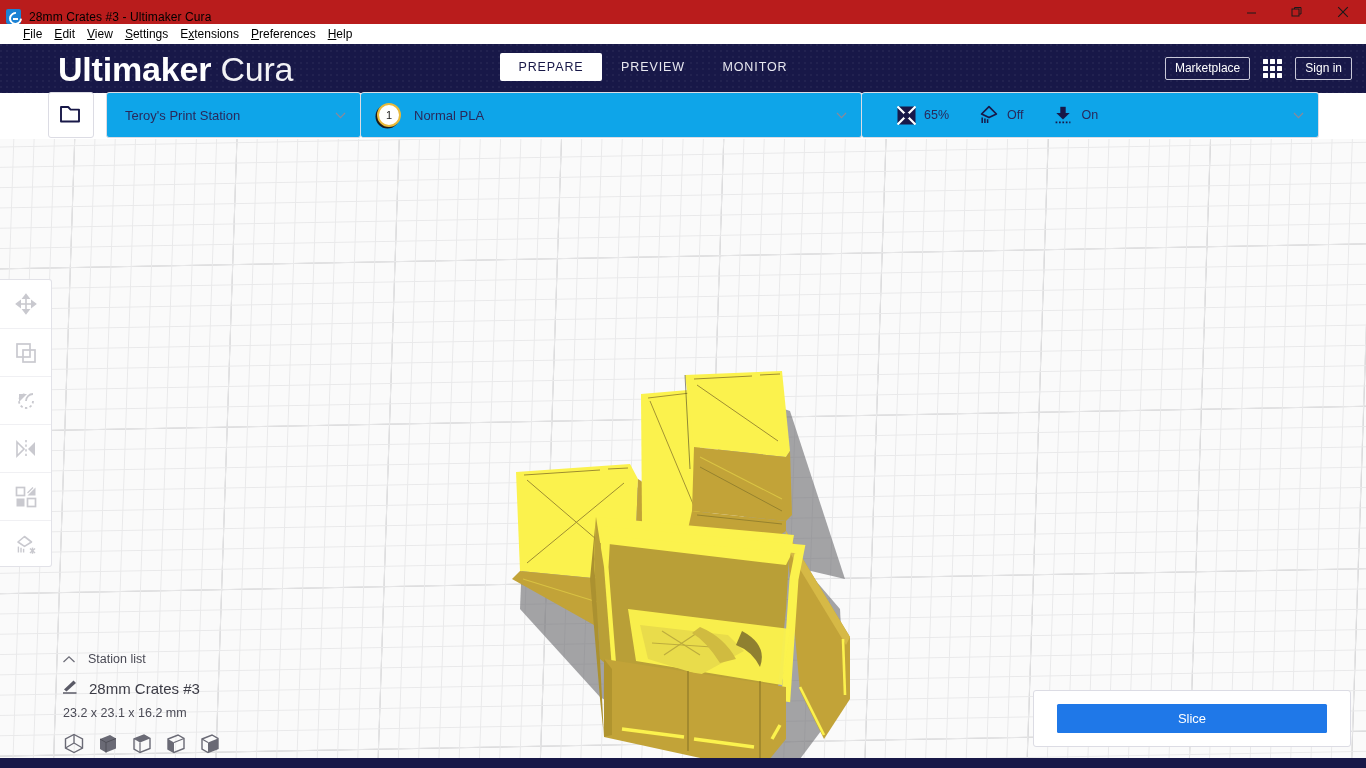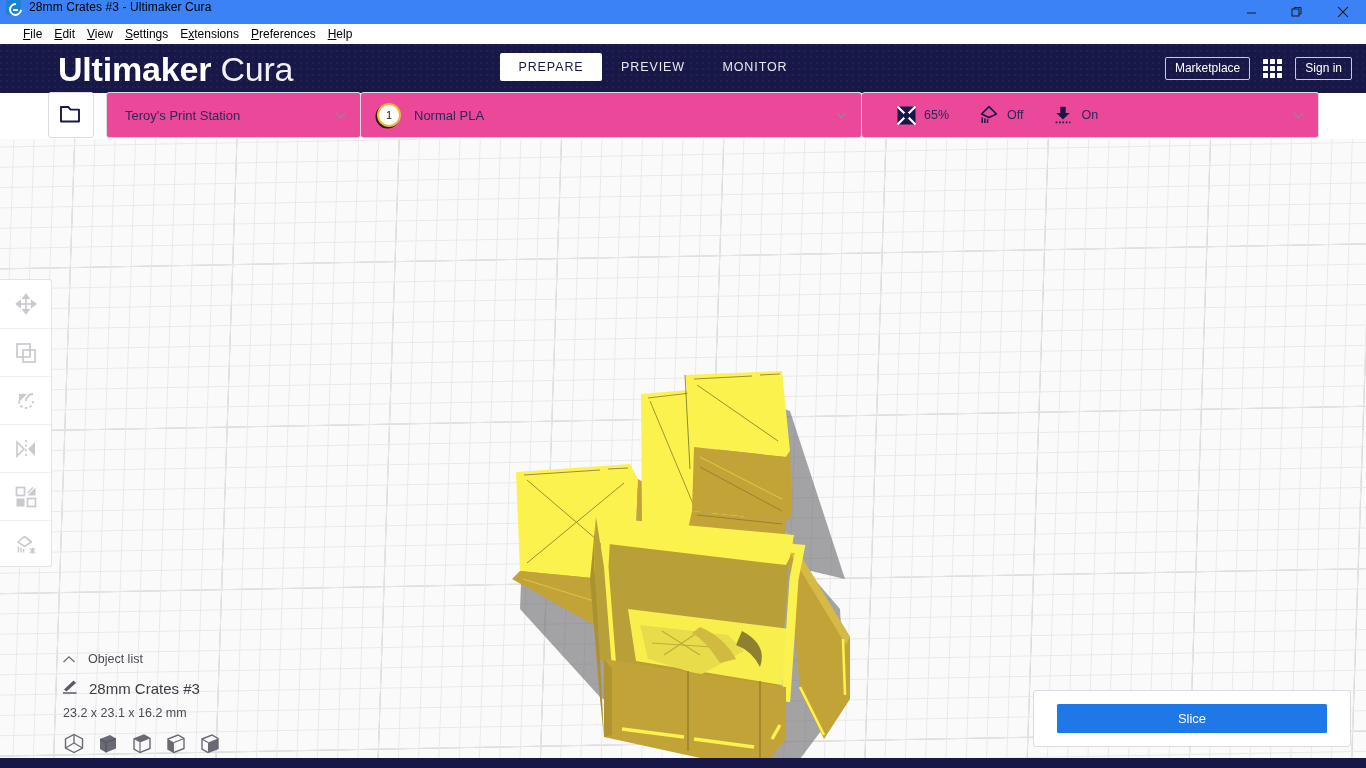--- a/index.html
+++ b/index.html
@@ -7,21 +7,21 @@
   html,body{ width:1366px; height:768px; overflow:hidden; }
   body{
     font-family:"Liberation Sans", sans-serif;
     background:#ffffff;
     -webkit-font-smoothing:antialiased;
   }
 
   
   .titlebar{
     position:absolute; left:0; top:0; width:1366px; height:24px;
-    background:#3b82f6; display:flex; align-items:flex-start;
+    background:#b91c1c; display:flex; align-items:flex-end;
   }
   .app-icon{
     width:15px; height:15px; margin-left:6px; margin-right:8px;
     background:#1c82d4; border-radius:2px; position:relative; flex:none;
   }
   .app-icon::before{
     content:""; position:absolute; left:3px; top:2.5px;
     width:9px; height:9px; border:2.2px solid #fff; border-radius:50%;
     border-right-color:transparent;
     transform:rotate(-42deg);
@@ -90,21 +90,21 @@
   .grid-icon i{ background:#ffffff; border-radius:0.5px; display:block; }
 
   
   .openfile-btn{
     position:absolute; left:48px; top:92px; width:46px; height:46px;
     background:#fff; border:1px solid #dcdce4; border-radius:3px;
     display:flex; align-items:center; justify-content:center;
   }
   .bar-card{
     position:absolute; top:92px; height:46px;
-    background:#ec4899; border:1px solid #dcdce4; border-radius:3px;
+    background:#0ea5e9; border:1px solid #dcdce4; border-radius:3px;
     display:flex; align-items:center;
   }
   #machine-card{ left:106px; width:255px; }
   #material-card{ left:361px; width:501px; border-left:none; }
   #settings-card{ left:862px; width:457px; border-left:none; }
 
   .card-label{ font-size:13px; color:#29295b; white-space:nowrap; }
   .chev{
     margin-left:auto; margin-right:14px; width:11px; height:7px; flex:none;
   }
@@ -489,21 +489,21 @@
   </div>
 </div>
 
 <div class="objlist">
   <div class="objlist-head">
     <span>
       <svg width="14" height="9" viewBox="0 0 14 9">
           <path d="M1.5 7 L7 1.8 L12.5 7" fill="none" stroke="#6d6d78" stroke-width="1.3"></path>
         </svg>
     </span>
-    <span class="ohead-txt">Object list</span>
+    <span class="ohead-txt">Station list</span>
   </div>
   <div class="obj-row">
     <span>
       <svg width="17" height="15" viewBox="0 0 17 15">
         <path d="M2 10.5 L11.5 1.5 L14 4 L4.5 12.6 Z" fill="#5a5a66"></path>
         <line x1="1" y1="14" x2="14.5" y2="14" stroke="#5a5a66" stroke-width="1.5"></line>
       </svg>
     </span>
     <span class="oname">28mm Crates #3</span>
   </div>

